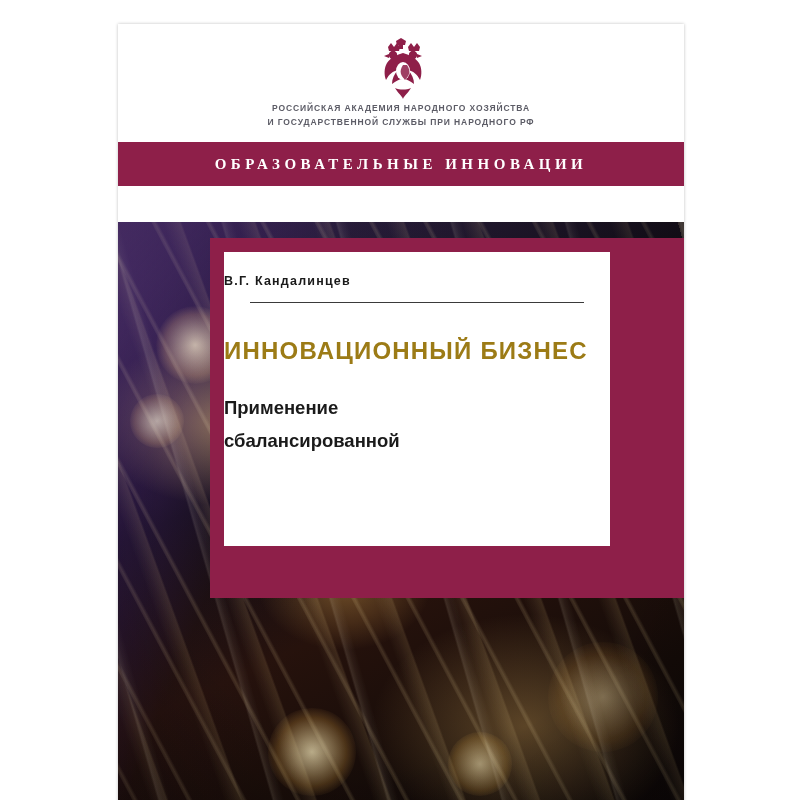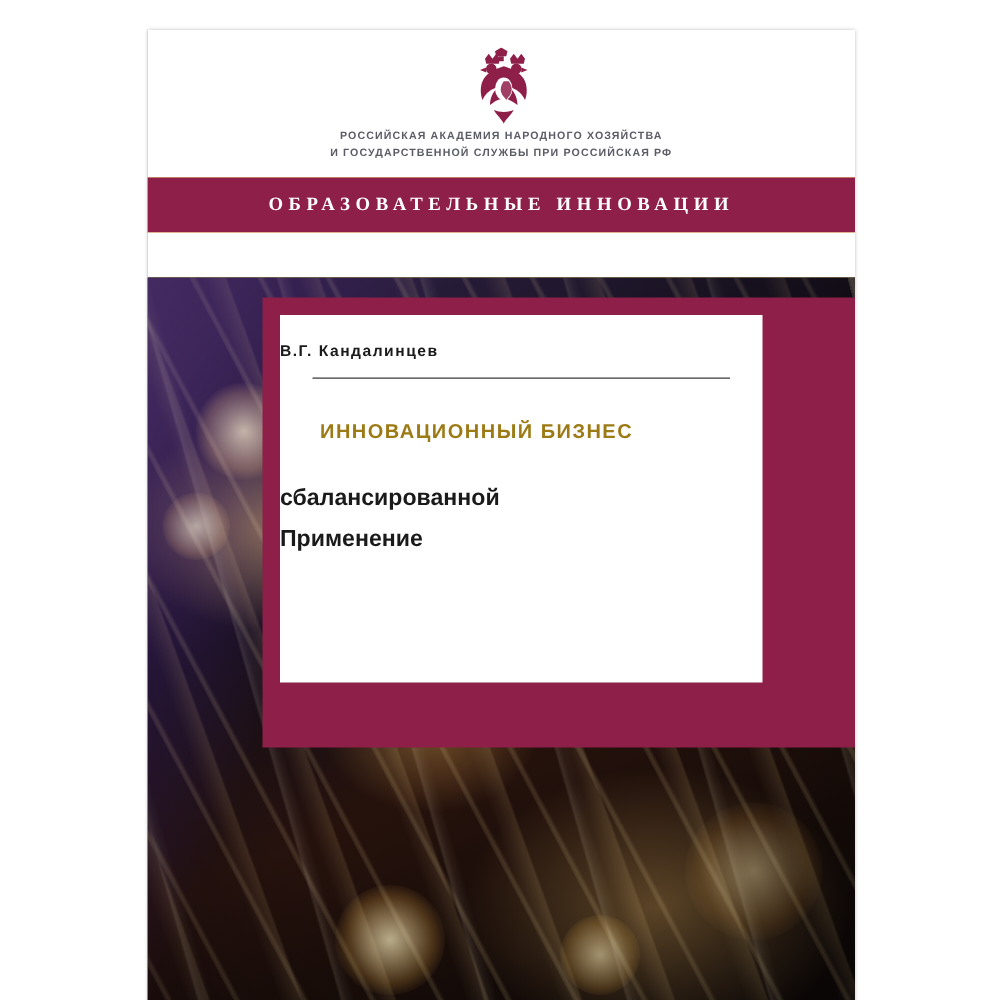--- a/index.html
+++ b/index.html
@@ -179,26 +179,25 @@
     font-family: "Liberation Sans", sans-serif;
   }
   .rule {
     width: 334px;
     height: 1px;
     background: #3a3a3a;
     margin: 14px auto 0;
   }
   .main-title {
     margin-top: 34px;
-    font-size: 16px;
+    font-size: 24px;
     font-weight: bold;
     letter-spacing: 1.2px;
     color: #9c7b16;
     font-family: "Liberation Sans", sans-serif;
-    padding-left: 32px;
   }
   .subtitle {
     margin-top: 26px;
     font-size: 18.5px;
     font-weight: bold;
     line-height: 33px;
     color: #1a1a1a;
     font-family: "Liberation Sans", sans-serif;
   }
   .subtitle div { display: block; }
@@ -229,21 +228,21 @@
         </g>
         <g fill="#ffffff">
           <ellipse cx="29" cy="33" rx="7" ry="9"></ellipse>
         </g>
         <g fill="#8e1f49">
           <path d="M29 27 c-2 3 -3 6 -2 9 c1 3 3 4 4 6 c1 -2 3 -3 4 -6 c1 -3 0 -6 -2 -9z" opacity="0.85"></path>
         </g>
       </svg>
     </div>
     <div class="academy-line">РОССИЙСКАЯ АКАДЕМИЯ НАРОДНОГО ХОЗЯЙСТВА</div>
-    <div class="academy-line">И ГОСУДАРСТВЕННОЙ СЛУЖБЫ ПРИ РОССИЙСКАЯ РФ</div>
+    <div class="academy-line">И ГОСУДАРСТВЕННОЙ СЛУЖБЫ ПРИ НАРОДНОГО РФ</div>
   </div>
 
   <div class="banner">
     <div class="banner-text">ОБРАЗОВАТЕЛЬНЫЕ ИННОВАЦИИ</div>
   </div>
 
   <div class="under-banner"></div>
 
   <div class="photo">
     <div class="layer ph-base"></div>
@@ -266,18 +265,18 @@
     <div class="layer ph-vignette"></div>
   </div>
 
   <div class="maroon-panel"></div>
 
   <div class="title-box">
     <div class="author">В.Г. Кандалинцев</div>
     <div class="rule"></div>
     <div class="main-title">ИННОВАЦИОННЫЙ БИЗНЕС</div>
     <div class="subtitle">
+      <div>Применение</div>
       <div>сбалансированной</div>
-      <div>Применение</div>
     </div>
   </div>
 
 </div>
 
 </body></html>

